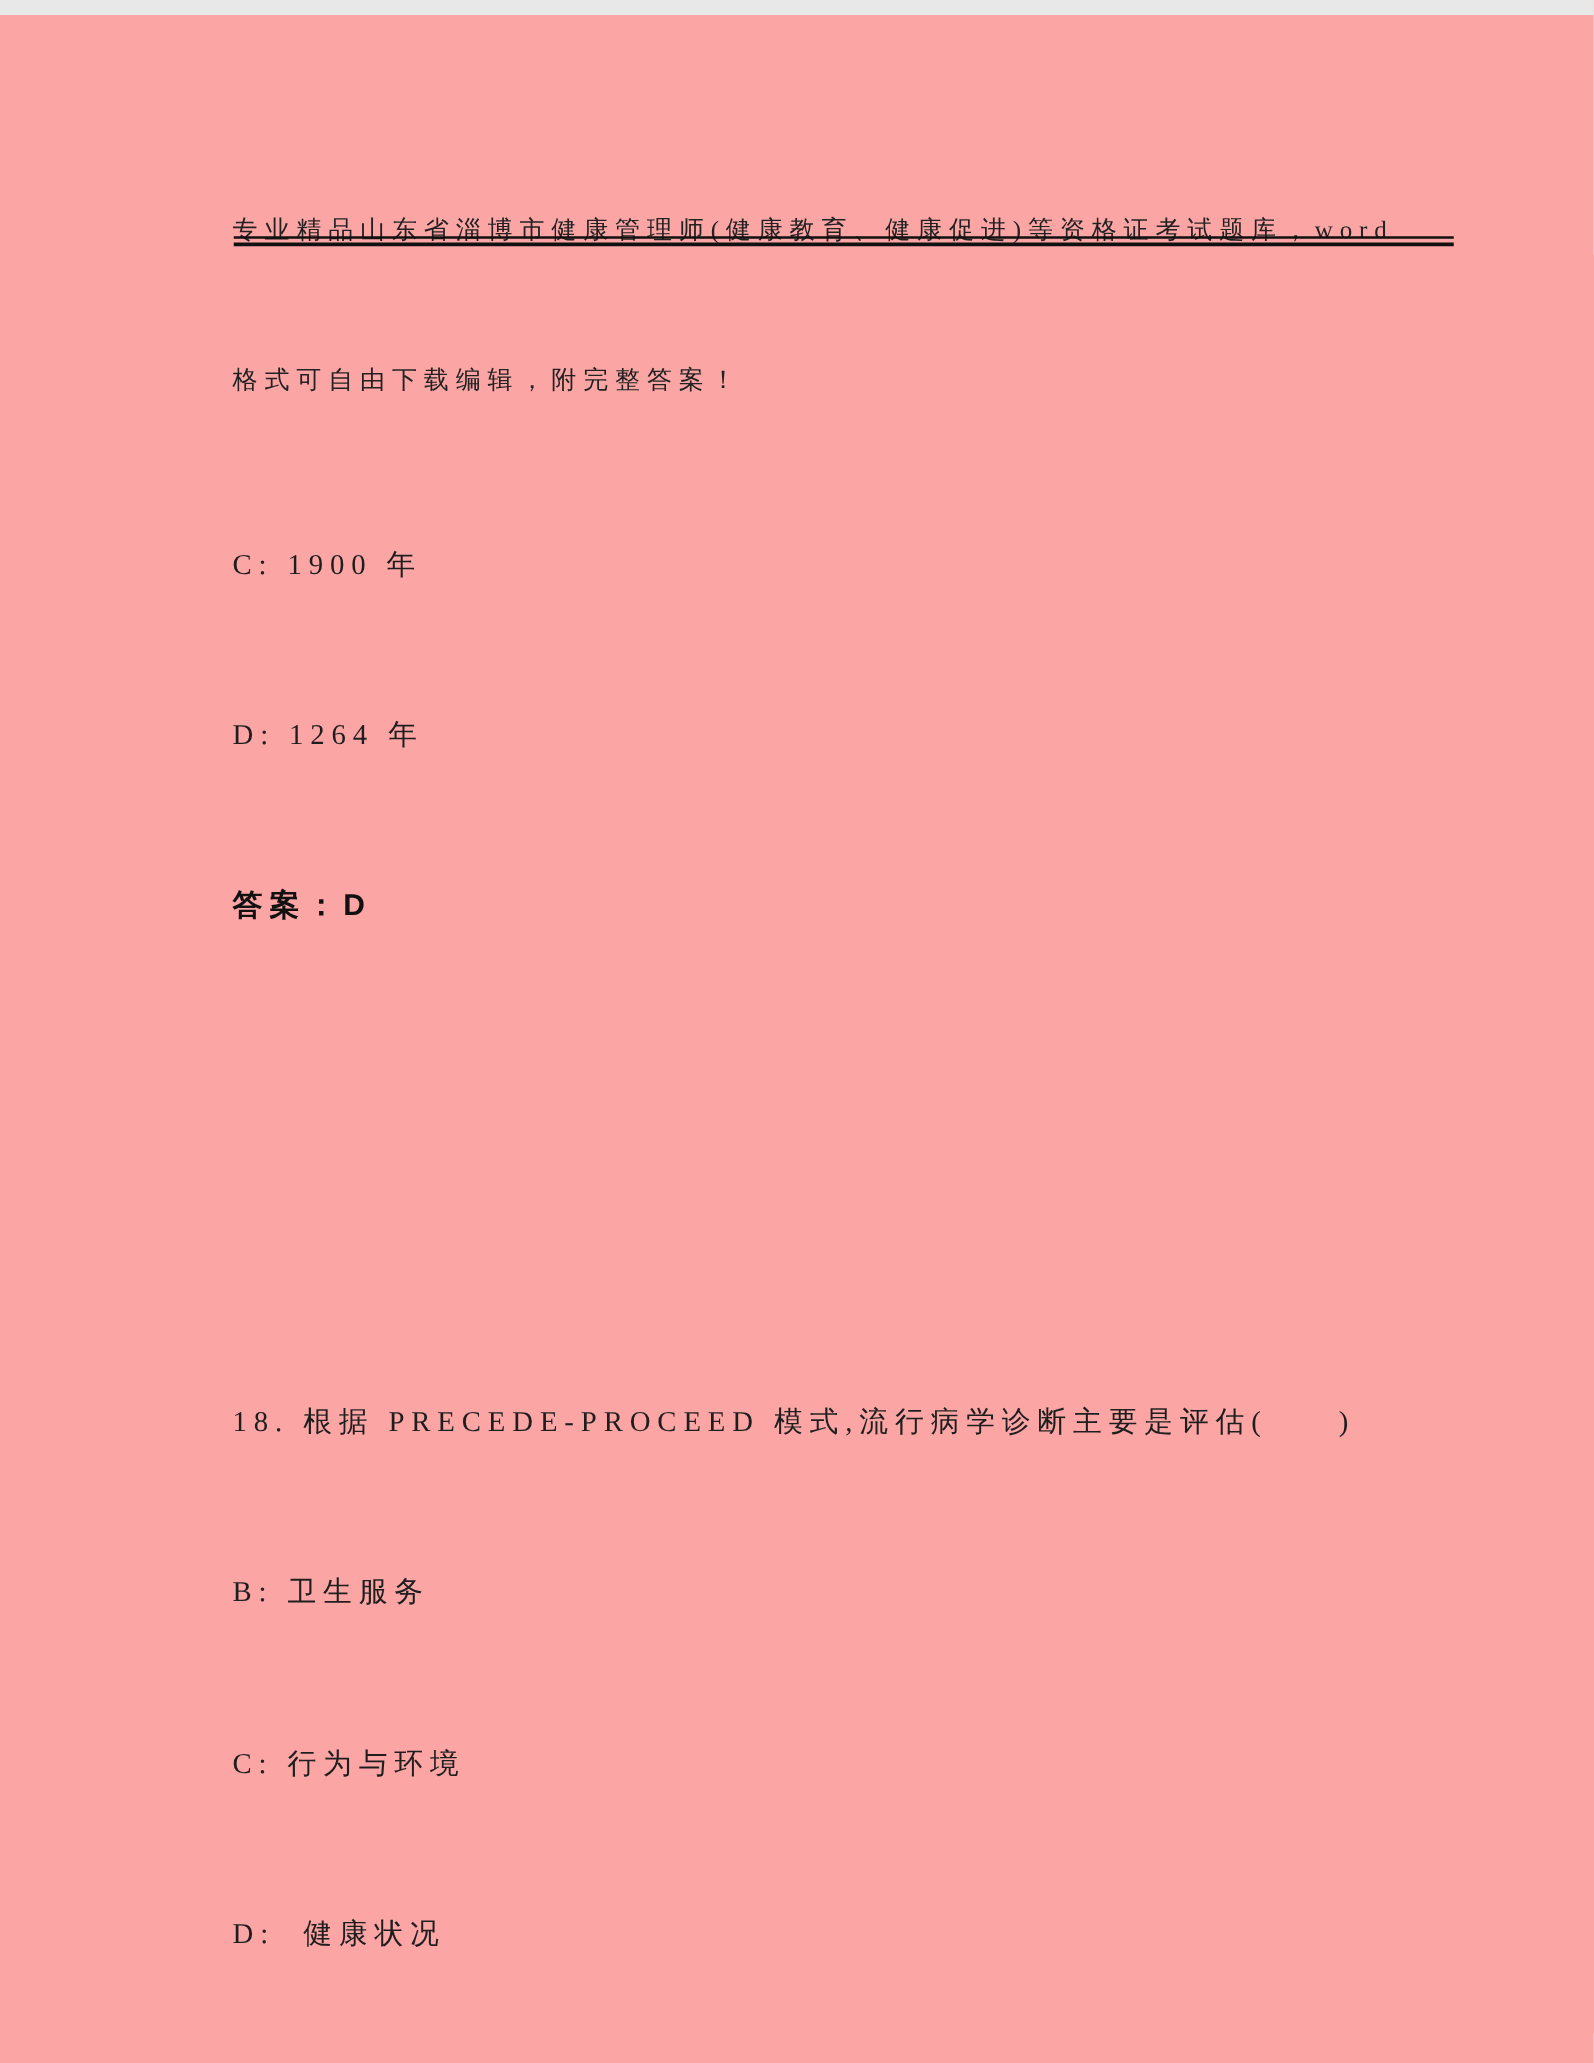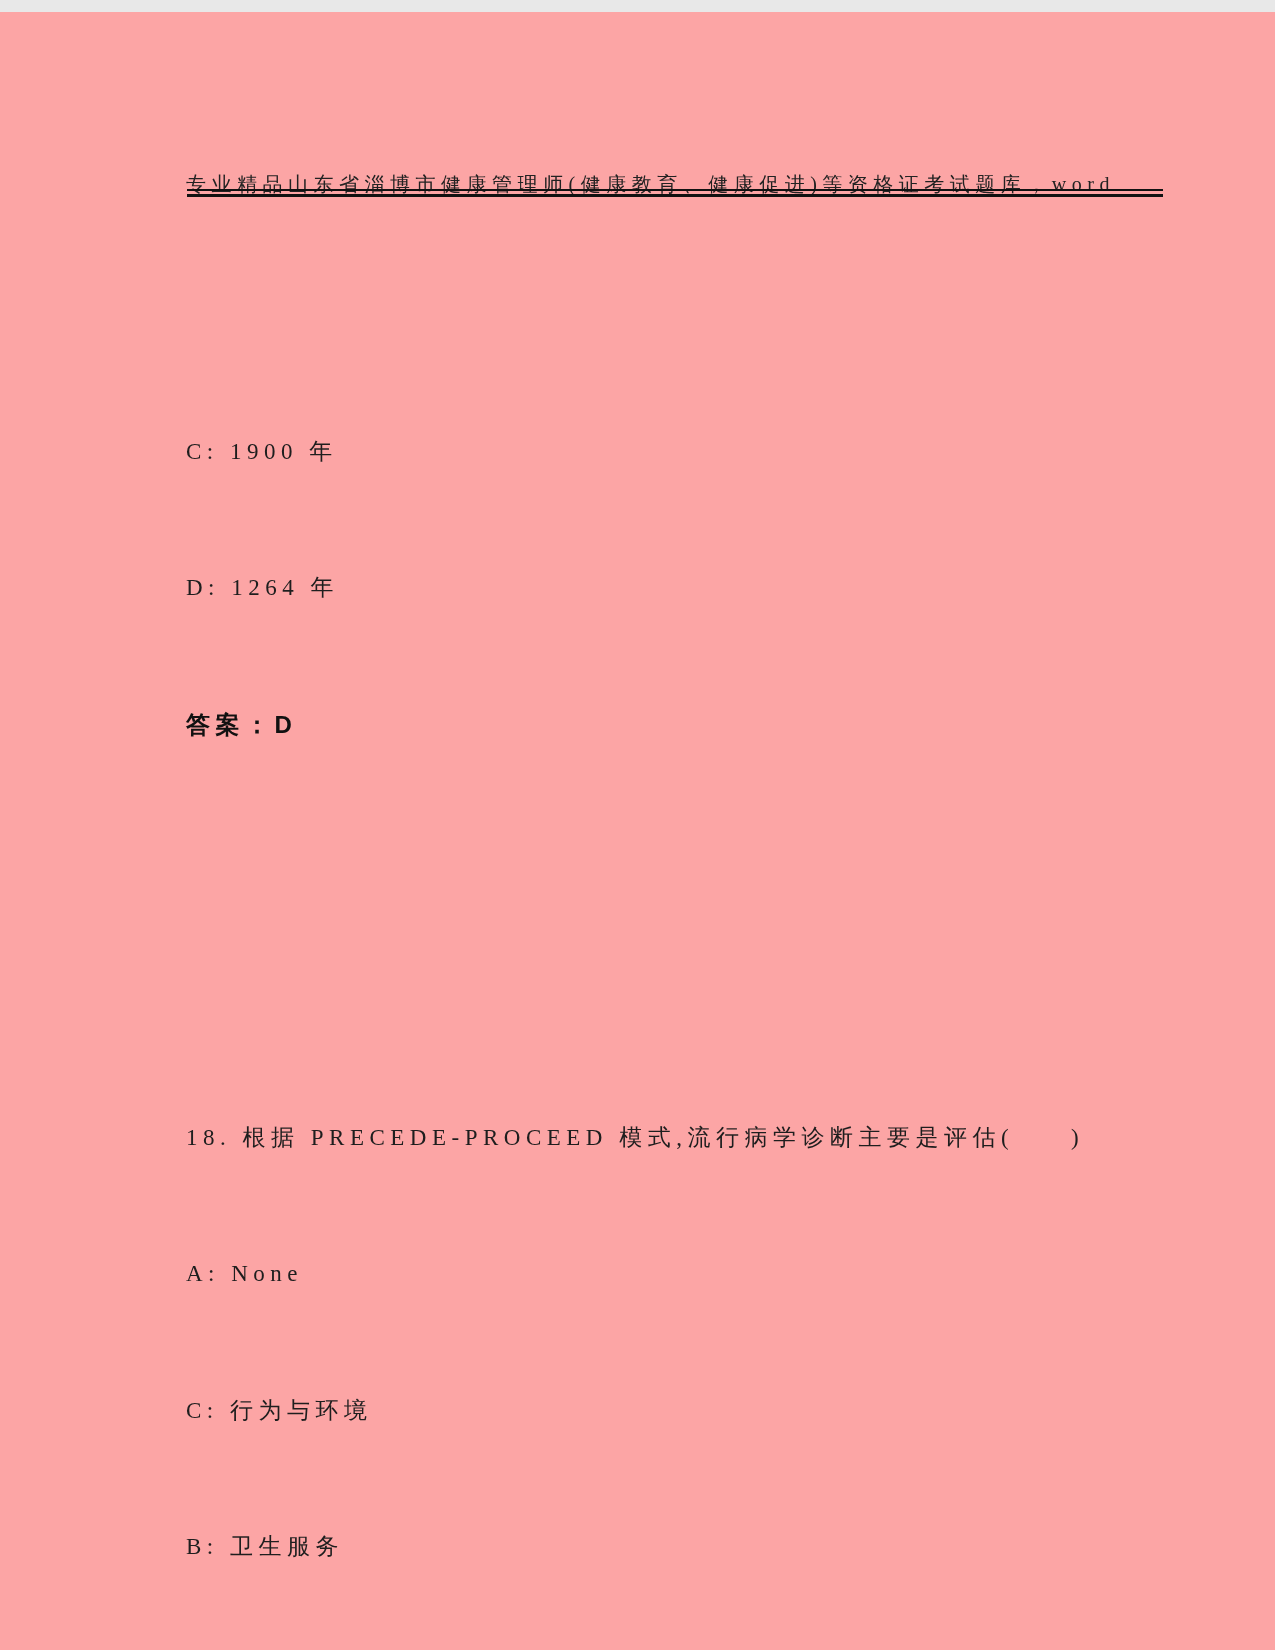--- a/index.html
+++ b/index.html
@@ -50,37 +50,37 @@
     color: #111;
   }
 </style>
 </head>
 <body>
 
 <div class="page">
 
   <header class="doc-header">
     <div>专业精品山东省淄博市健康管理师(健康教育、健康促进)等资格证考试题库，word</div>
+    <div>格式可自由下载编辑，附完整答案！</div>
   </header>
 
   <div class="header-rule"></div>
 
   <main class="content">
 
     <section>
       <div class="line option">C: 1900 年</div>
       <div class="line option">D: 1264 年</div>
       <div class="line answer">答案：D</div>
     </section>
 
     <section class="question">
       <div class="line title">18. 根据 PRECEDE-PROCEED 模式,流行病学诊断主要是评估(　　)</div>
-      <div class="line option">A: None</div>
+      <div class="line option">B: 卫生服务</div>
       <div class="line option">C: 行为与环境</div>
-      <div class="line option">B: 卫生服务</div>
       <div class="line option">D:  健康状况</div>
       
     </section>
 
     
 
     
 
     
 

